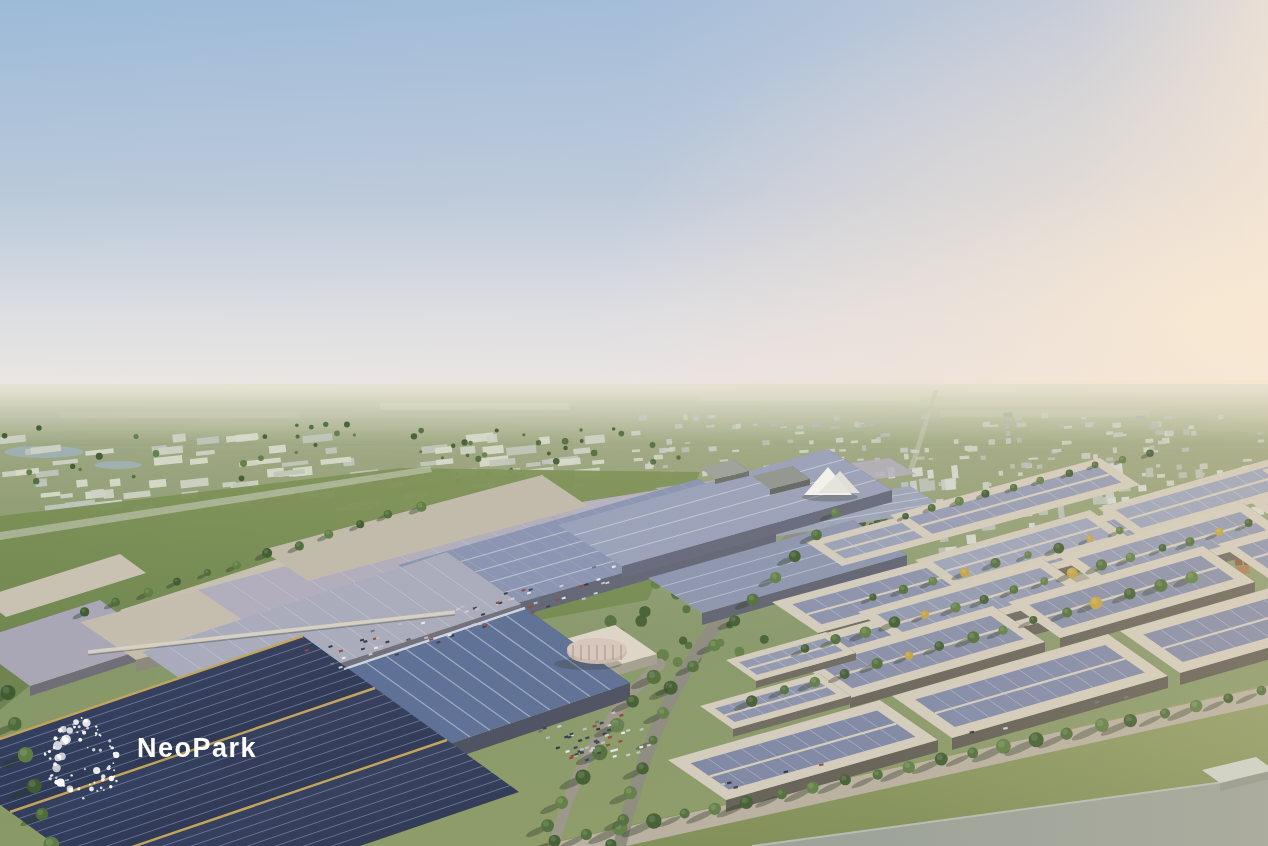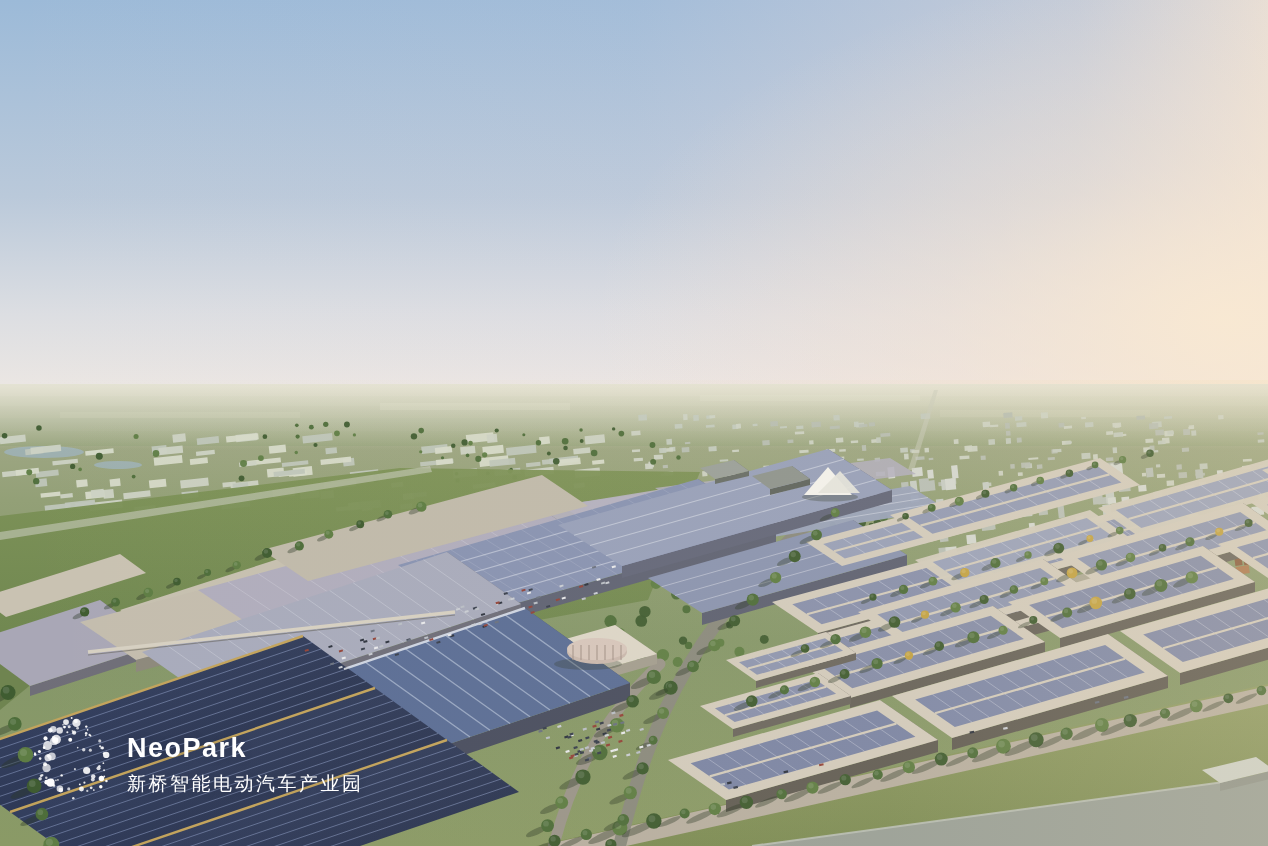--- a/index.html
+++ b/index.html
@@ -1,19 +1,19 @@
 <!DOCTYPE html>
 <html><head>
 <meta charset="utf-8">
 <style>
   html,body{margin:0;padding:0;background:#222;}
   #stage{position:relative;width:1268px;height:846px;overflow:hidden;
          font-family:"Liberation Sans","DejaVu Sans",sans-serif;}
   #scene{position:absolute;left:0;top:0;display:block;}
-  .logo{position:absolute;left:29px;top:713px;display:flex;align-items:flex-start;gap:4px;
+  .logo{position:absolute;left:39px;top:713px;display:flex;align-items:flex-start;gap:4px;
         pointer-events:none;justify-content:space-between;}
   #logo-dots{width:90px;height:90px;flex:none;}
   .logo-text{margin-left:4px;}
   .brand{font-weight:700;font-size:27px;line-height:1;letter-spacing:1.5px;
          margin-top:22px;text-shadow:0 1px 8px rgba(30,40,60,.25);}
   .subtitle{font-weight:400;font-size:19px;line-height:1;letter-spacing:2.5px;
             margin-top:12px;text-shadow:0 1px 6px rgba(30,40,60,.25);}
 </style>
 <title>NeoPark</title></head>
 <body>
@@ -1713,16 +1713,15 @@
         <circle cx="26.7" cy="25.9" r="4.54" fill="#ffffff" opacity="0.82"></circle>
         <circle cx="26.3" cy="65.8" r="0.84" fill="#ffffff" opacity="0.74"></circle>
         <circle cx="6.0" cy="40.6" r="1.25" fill="#ffffff" opacity="0.97"></circle>
         <circle cx="16.9" cy="63.4" r="1.22" fill="#ffffff" opacity="0.73"></circle>
         <circle cx="72.7" cy="49.1" r="0.86" fill="#ffffff" opacity="0.88"></circle>
         <circle cx="15.7" cy="50.1" r="1.91" fill="#ffffff" opacity="0.93"></circle>
         <circle cx="69.5" cy="32.5" r="0.97" fill="#ffffff" opacity="0.91"></circle>
       </svg>
     <div class="logo-text">
       <div class="brand" style="color: rgb(255, 255, 255);">NeoPark</div>
-      <div class="subtitle" style="color: rgb(255, 255, 255);">新桥智能电动汽车产业园</div>
     </div>
   </div>
 </div>
 
 </body></html>

